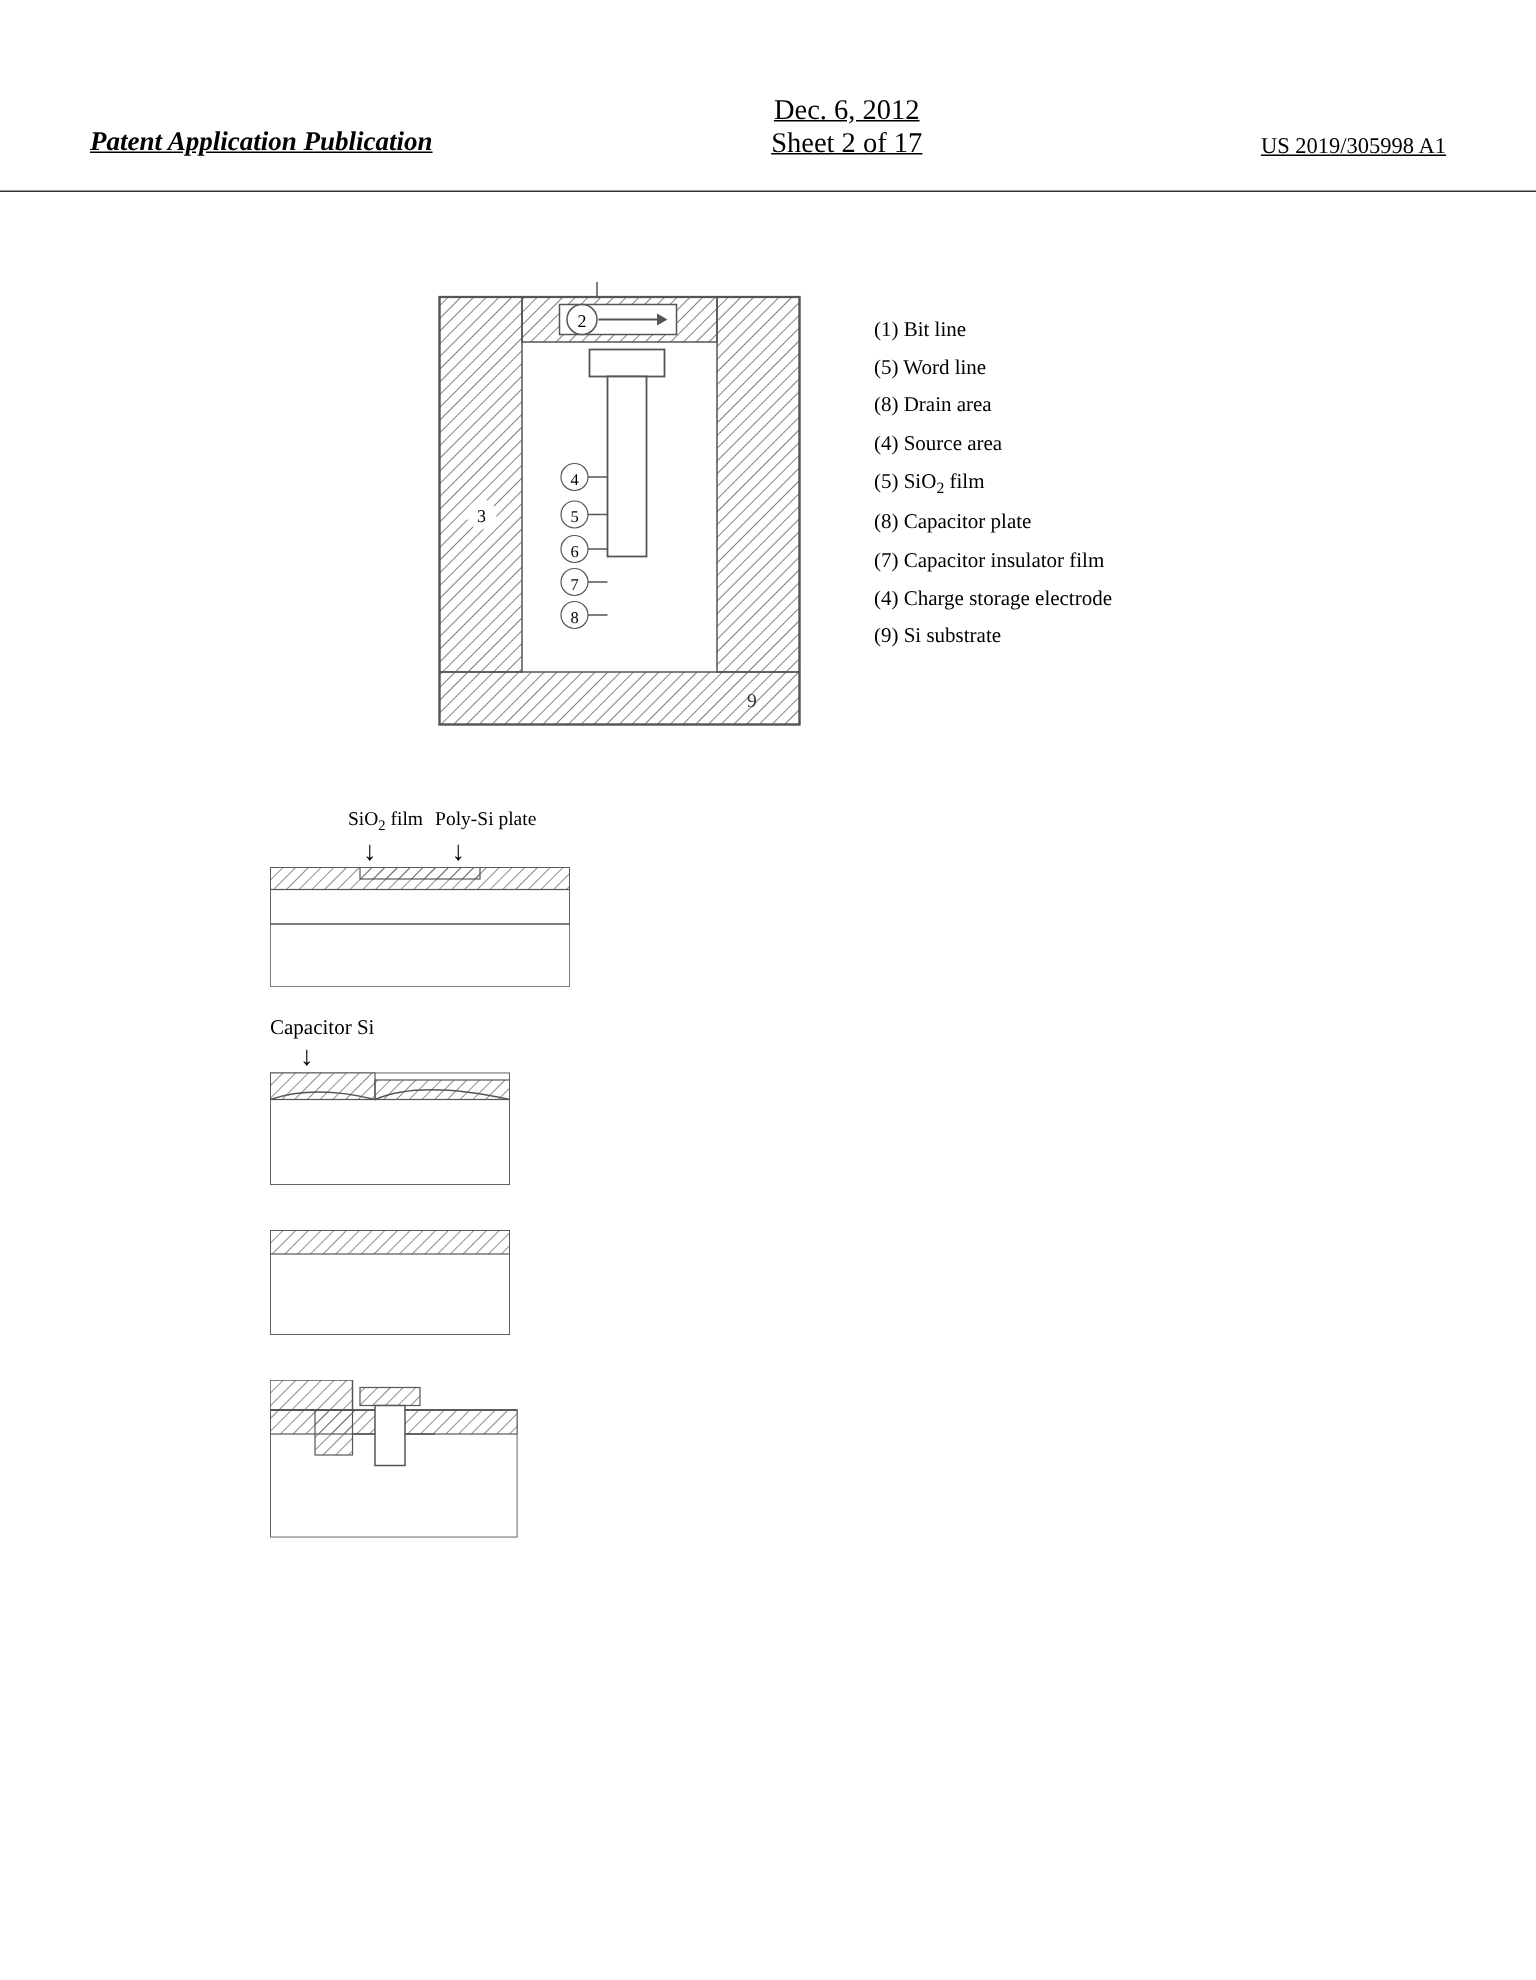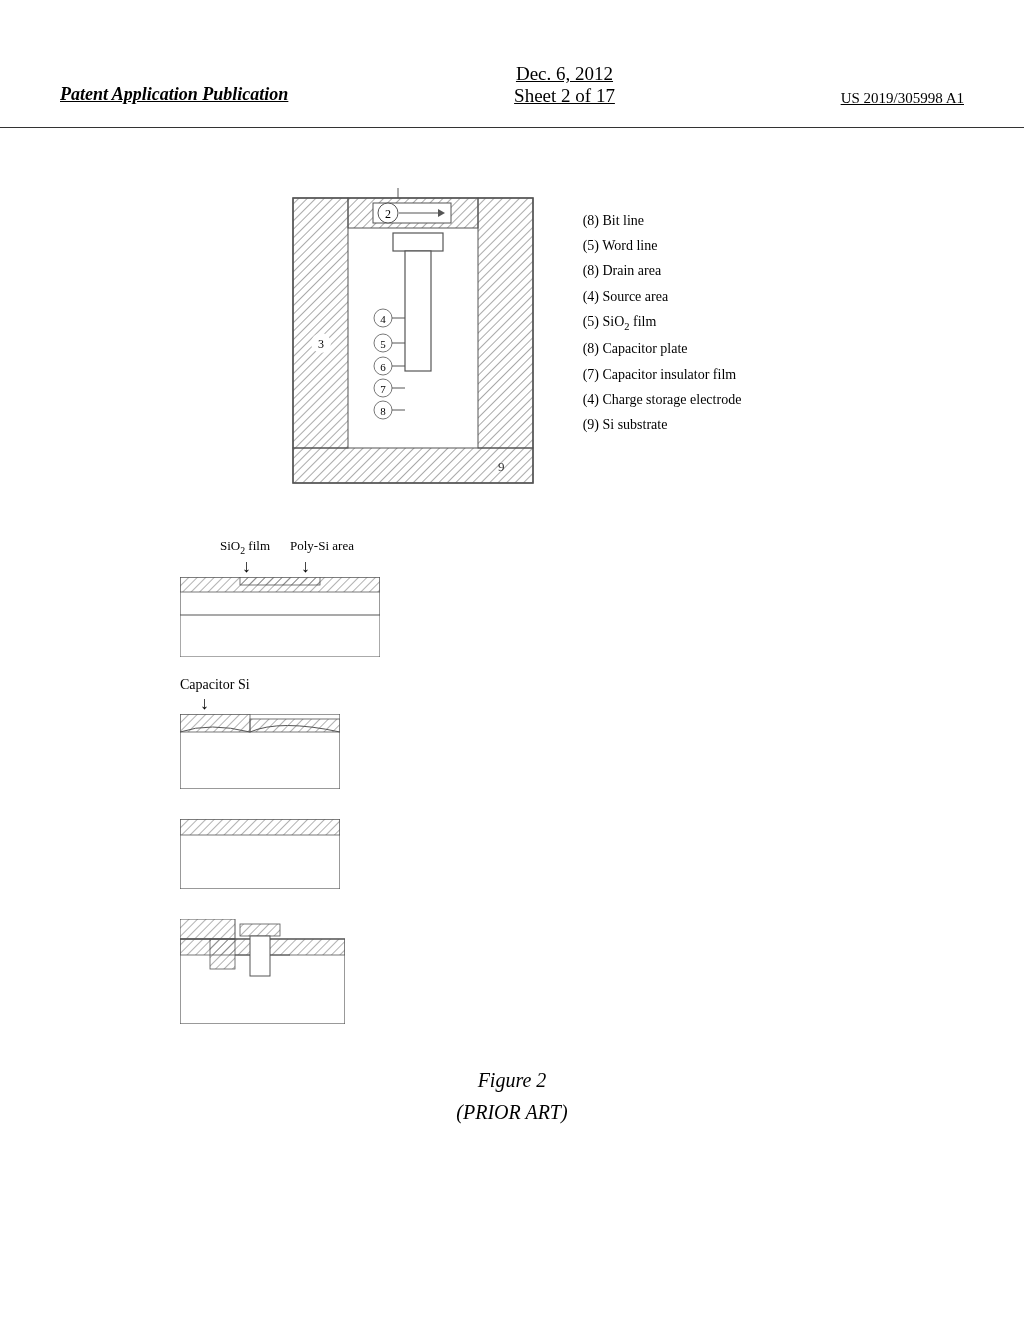--- a/index.html
+++ b/index.html
@@ -170,38 +170,38 @@
         <rect x="10" y="260" width="240" height="35" fill="url(#hatch1)" stroke="#555" stroke-width="1"></rect>
 
         <text x="215" y="283" font-size="13" font-family="serif" fill="#333">9</text>
 
         <line x1="115" y1="10" x2="115" y2="0" stroke="#555" stroke-width="1"></line>
 
       </svg>
     </div>
 
     <div class="legend">
-      <div>(8) Bit line</div>
+      <div>(1) Bit line</div>
       <div>(5) Word line</div>
       <div>(8) Drain area</div>
       <div>(4) Source area</div>
       <div>(5) SiO<sub>2</sub> film</div>
       <div>(8) Capacitor plate</div>
       <div>(7) Capacitor insulator film</div>
       <div>(4) Charge storage electrode</div>
       <div>(9) Si substrate</div>
     </div>
   </div>
 
   <div class="mid-section" style="margin-top:40px;">
     <div style="position:relative; display:inline-block;">
 
       <div style="display:flex; gap:60px; font-size:13px; margin-bottom:0px;">
-        <div style="text-align:left; position:relative; left:40px;">SiO<sub>2</sub> film</div>
-        <div>Poly-Si area</div>
+        <div style="text-align:left; position:relative; left:52px;">SiO<sub>2</sub> film</div>
+        <div>Poly-Si plate</div>
       </div>
 
       <div style="display:flex; gap:0px; font-size:18px; padding-left:62px;">
         <span style="margin-right:50px;">↓</span>
         <span>↓</span>
       </div>
       <svg width="200" height="80">
         <defs>
           <pattern id="hatchS" patternUnits="userSpaceOnUse" width="6" height="6" patternTransform="rotate(45)">
             <line x1="0" y1="0" x2="0" y2="6" stroke="#666" stroke-width="1"></line>
@@ -273,18 +273,14 @@
       <rect x="30" y="20" width="25" height="30" fill="url(#hatchG)" stroke="#555" stroke-width="0.8"></rect>
 
       <rect x="60" y="5" width="40" height="12" fill="url(#hatchG)" stroke="#555" stroke-width="0.8"></rect>
       <rect x="70" y="17" width="20" height="40" fill="white" stroke="#555" stroke-width="1"></rect>
 
       <line x1="55" y1="36" x2="70" y2="36" stroke="#555" stroke-width="1"></line>
       <line x1="90" y1="36" x2="110" y2="36" stroke="#555" stroke-width="1"></line>
     </svg>
   </div>
 
-  <div class="caption">
-    <div>Figure 2</div>
-    <div>(PRIOR ART)</div>
-  </div>
 
 </div>
 
 </body></html>

